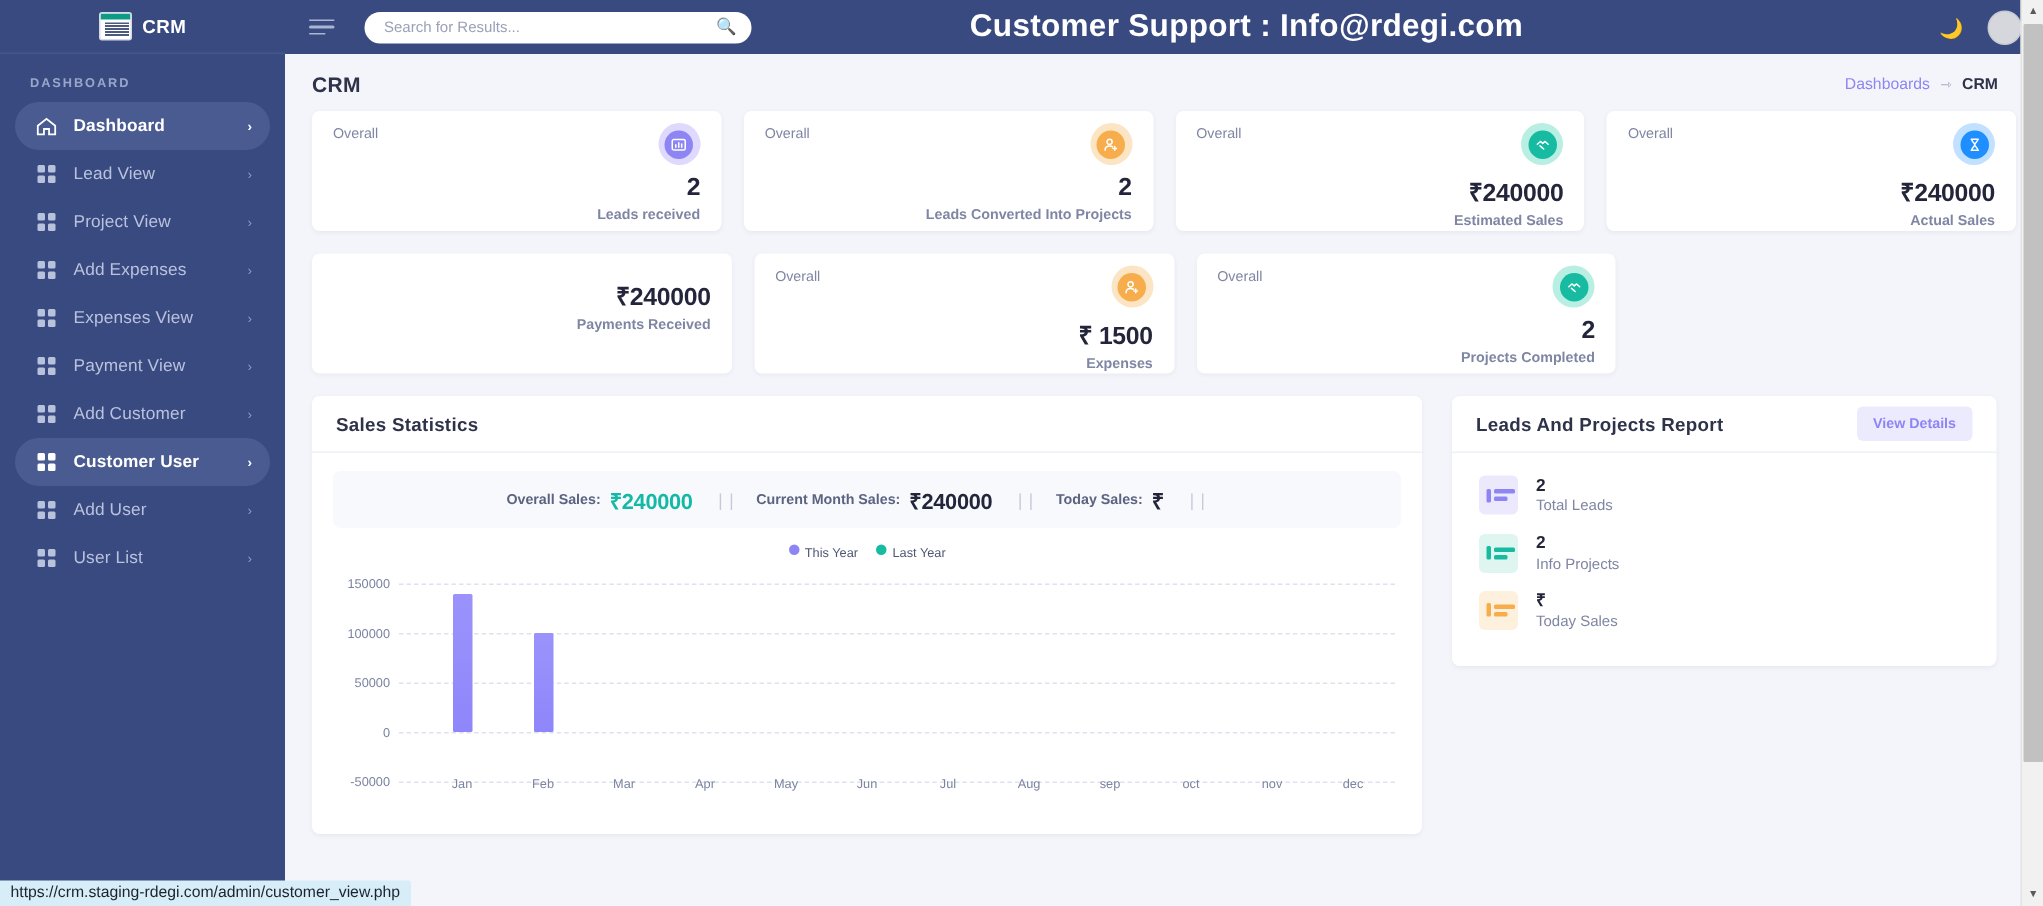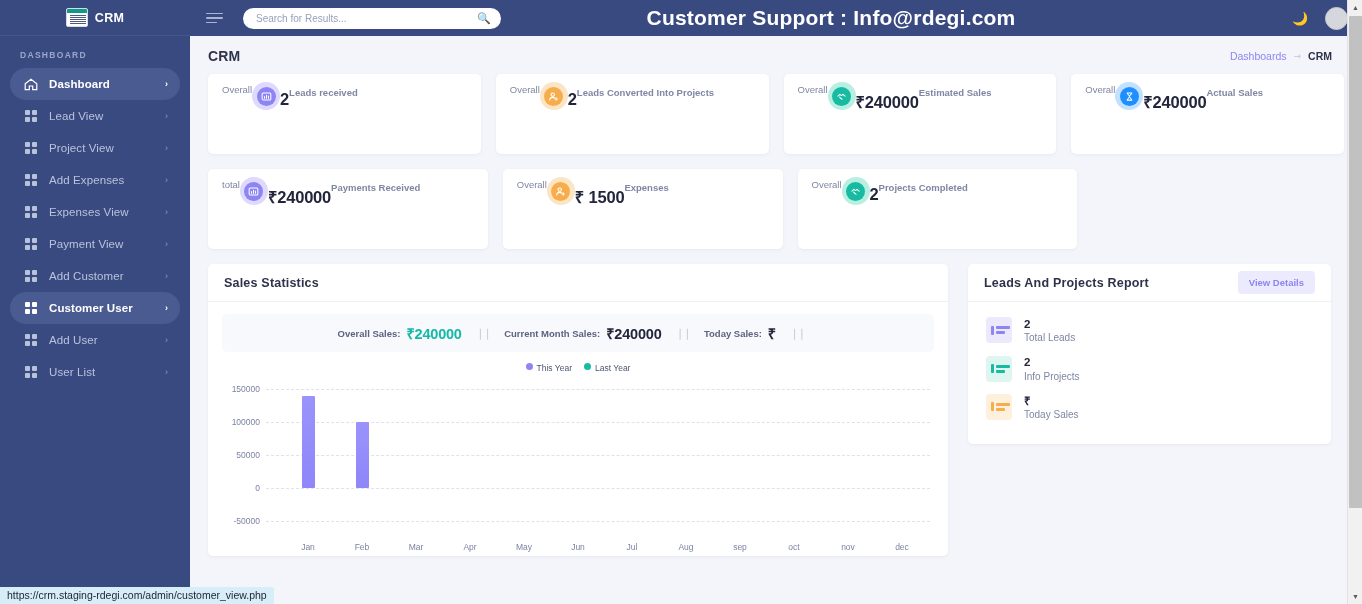--- a/index.html
+++ b/index.html
@@ -111,21 +111,21 @@
   .bc-sep { color: #a9aec5; font-size: 9px; }
   .bc-current { color: #2f3349; font-weight: 700; }
 
   
   .content { padding: 0 18px; }
   .card-row { display: flex; gap: 15px; margin-bottom: 15px; }
   .stat-card {
     background: #ffffff; border-radius: 5px; flex: 1 1 0;
     box-shadow: 0 1px 3px rgba(80,90,130,.07);
     padding: 10px 14px 11px 14px; height: 80px; position: relative;
-    display: flex; flex-direction: row;
+    display: flex; flex-direction: column;
   }
   .stat-top { display: flex; align-items: flex-start; }
   .stat-kicker { font-size: 9.5px; color: #7f86a3; }
   .stat-ico-wrap {
     margin-left: auto; width: 28px; height: 28px; border-radius: 50%;
     display: flex; align-items: center; justify-content: center; margin-top: -2px;
   }
   .stat-ico {
     width: 19px; height: 19px; border-radius: 50%;
     display: flex; align-items: center; justify-content: center;
@@ -177,21 +177,21 @@
     position: absolute; right: 0; transform: translateY(-50%);
     font-size: 8.5px; color: #7b83a1; white-space: nowrap;
   }
   .y-axis { position: absolute; left: 0; top: 8px; width: 52px; height: 132px; }
   .plot { position: absolute; left: 58px; top: 8px; right: 18px; height: 132px; }
   .gridline { position: absolute; left: 0; right: 0; height: 0; border-top: 1px dashed #dfe2ec; }
   .bar {
     position: absolute; bottom: 33px; width: 13px; border-radius: 1px;
     background: linear-gradient(180deg, #9b93fb 0%, #8e86fa 100%);
   }
-  .x-axis { position: absolute; left: 58px; right: 18px; top: 161px; height: 14px; }
+  .x-axis { position: absolute; left: 58px; right: 18px; top: 136px; height: 14px; }
   .x-label {
     position: absolute; transform: translateX(-50%);
     font-size: 8.5px; color: #7b83a1; white-space: nowrap;
   }
 
   .report-list { padding: 9px 0 0 0; }
   .report-row { display: flex; align-items: center; padding: 6px 16px 6px 18px; }
   .report-ico {
     width: 26px; height: 26px; border-radius: 4px; flex: 0 0 26px;
     display: flex; flex-direction: column; align-items: flex-start;
@@ -470,31 +470,20 @@
           </div>
           <div class="stat-value">₹240000</div>
           <div class="stat-label">Actual Sales</div>
         </div>
 
       </div>
 
       <div class="card-row">
 
         <div class="stat-card">
-          <div class="stat-top">
-            <span class="stat-kicker">total</span>
-            <span class="stat-ico-wrap" style="background:#ded9fd">
-              <span class="stat-ico" style="background:#8d85f3">
-                <svg width="11" height="11" viewBox="0 0 14 14" fill="none" stroke="#fff" stroke-width="1.3">
-                  <rect x="1.5" y="2.5" width="11" height="9" rx="1.4"></rect>
-                  <path d="M4.5 9.2V7M7 9.2V5.4M9.5 9.2V6.4" stroke-linecap="round"></path>
-                </svg>
-              </span>
-            </span>
-          </div>
           <div class="stat-value">₹240000</div>
           <div class="stat-label">Payments Received</div>
         </div>
 
         <div class="stat-card">
           <div class="stat-top">
             <span class="stat-kicker">Overall</span>
             <span class="stat-ico-wrap" style="background:#fbe5c4">
               <span class="stat-ico" style="background:#f8ad4c">
                 <svg width="11" height="11" viewBox="0 0 14 14" fill="none" stroke="#fff" stroke-width="1.3">

